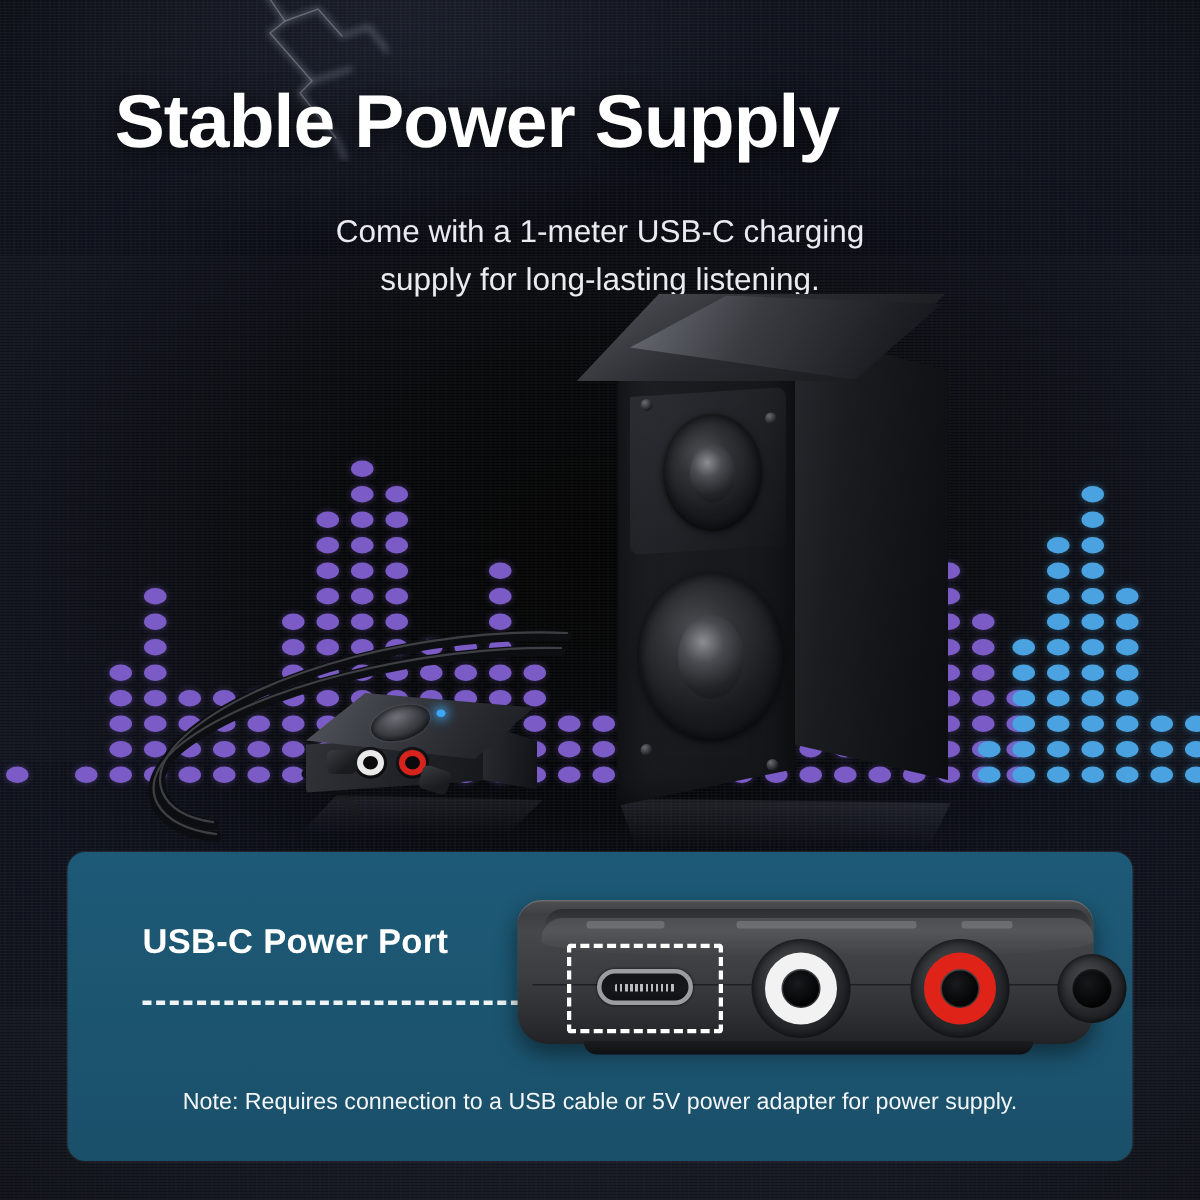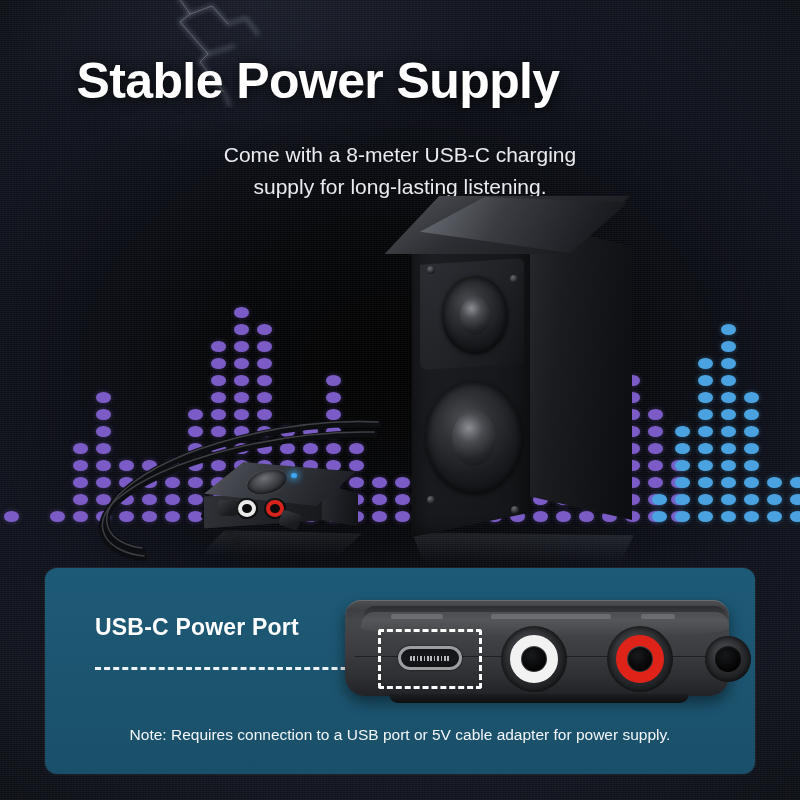--- a/index.html
+++ b/index.html
@@ -292,21 +292,21 @@
       <path d="M78 36 L96 30 L108 46"></path>
     </g>
     <g fill="none" stroke="#ffffff" stroke-width=".9" stroke-linecap="round" opacity=".5">
       <path d="M18 -6 L40 26 L30 34 L58 66 L50 74 L74 104"></path>
       <path d="M40 26 L62 18 L78 36"></path>
     </g>
   </svg>
 
   <div class="title">Stable Power Supply</div>
   <div class="subtitle">
-    <span>Come with a 8-meter USB-C charging</span>
+    <span>Come with a 1-meter USB-C charging</span>
     <span>supply for long-lasting listening.</span>
   </div>
 
   <div class="eq left" id="eq-left">
       <div class="eq-col" style="left: 10px;">
         <div class="dot"></div>
       </div>
       <div class="eq-col" style="left: 33px;"></div>
       <div class="eq-col" style="left: 56px;">
         <div class="dot"></div>
@@ -647,21 +647,21 @@
     <div class="led"></div>
     <div class="rca-w"></div>
     <div class="rca-r"></div>
     <div class="plug" style="left:22px; top:38px;"></div>
     <div class="plug" style="left:84px; top:50px; transform:rotate(18deg);"></div>
   </div>
 
   <div class="panel">
     <div class="panel-label">USB-C Power Port</div>
     <div class="leader"></div>
-    <div class="panel-note">Note: Requires connection to a USB port or 5V cable adapter for power supply.</div>
+    <div class="panel-note">Note: Requires connection to a USB cable or 5V power adapter for power supply.</div>
   </div>
 
   <div class="device">
     <div class="dev-body">
       <div class="dev-topedge"></div>
       <div class="dev-gloss"></div>
       <div class="dev-seam"></div>
 
       <div class="dev-mark" style="left:46px;  width:52px;"></div>
       <div class="dev-mark" style="left:146px; width:120px;"></div>

